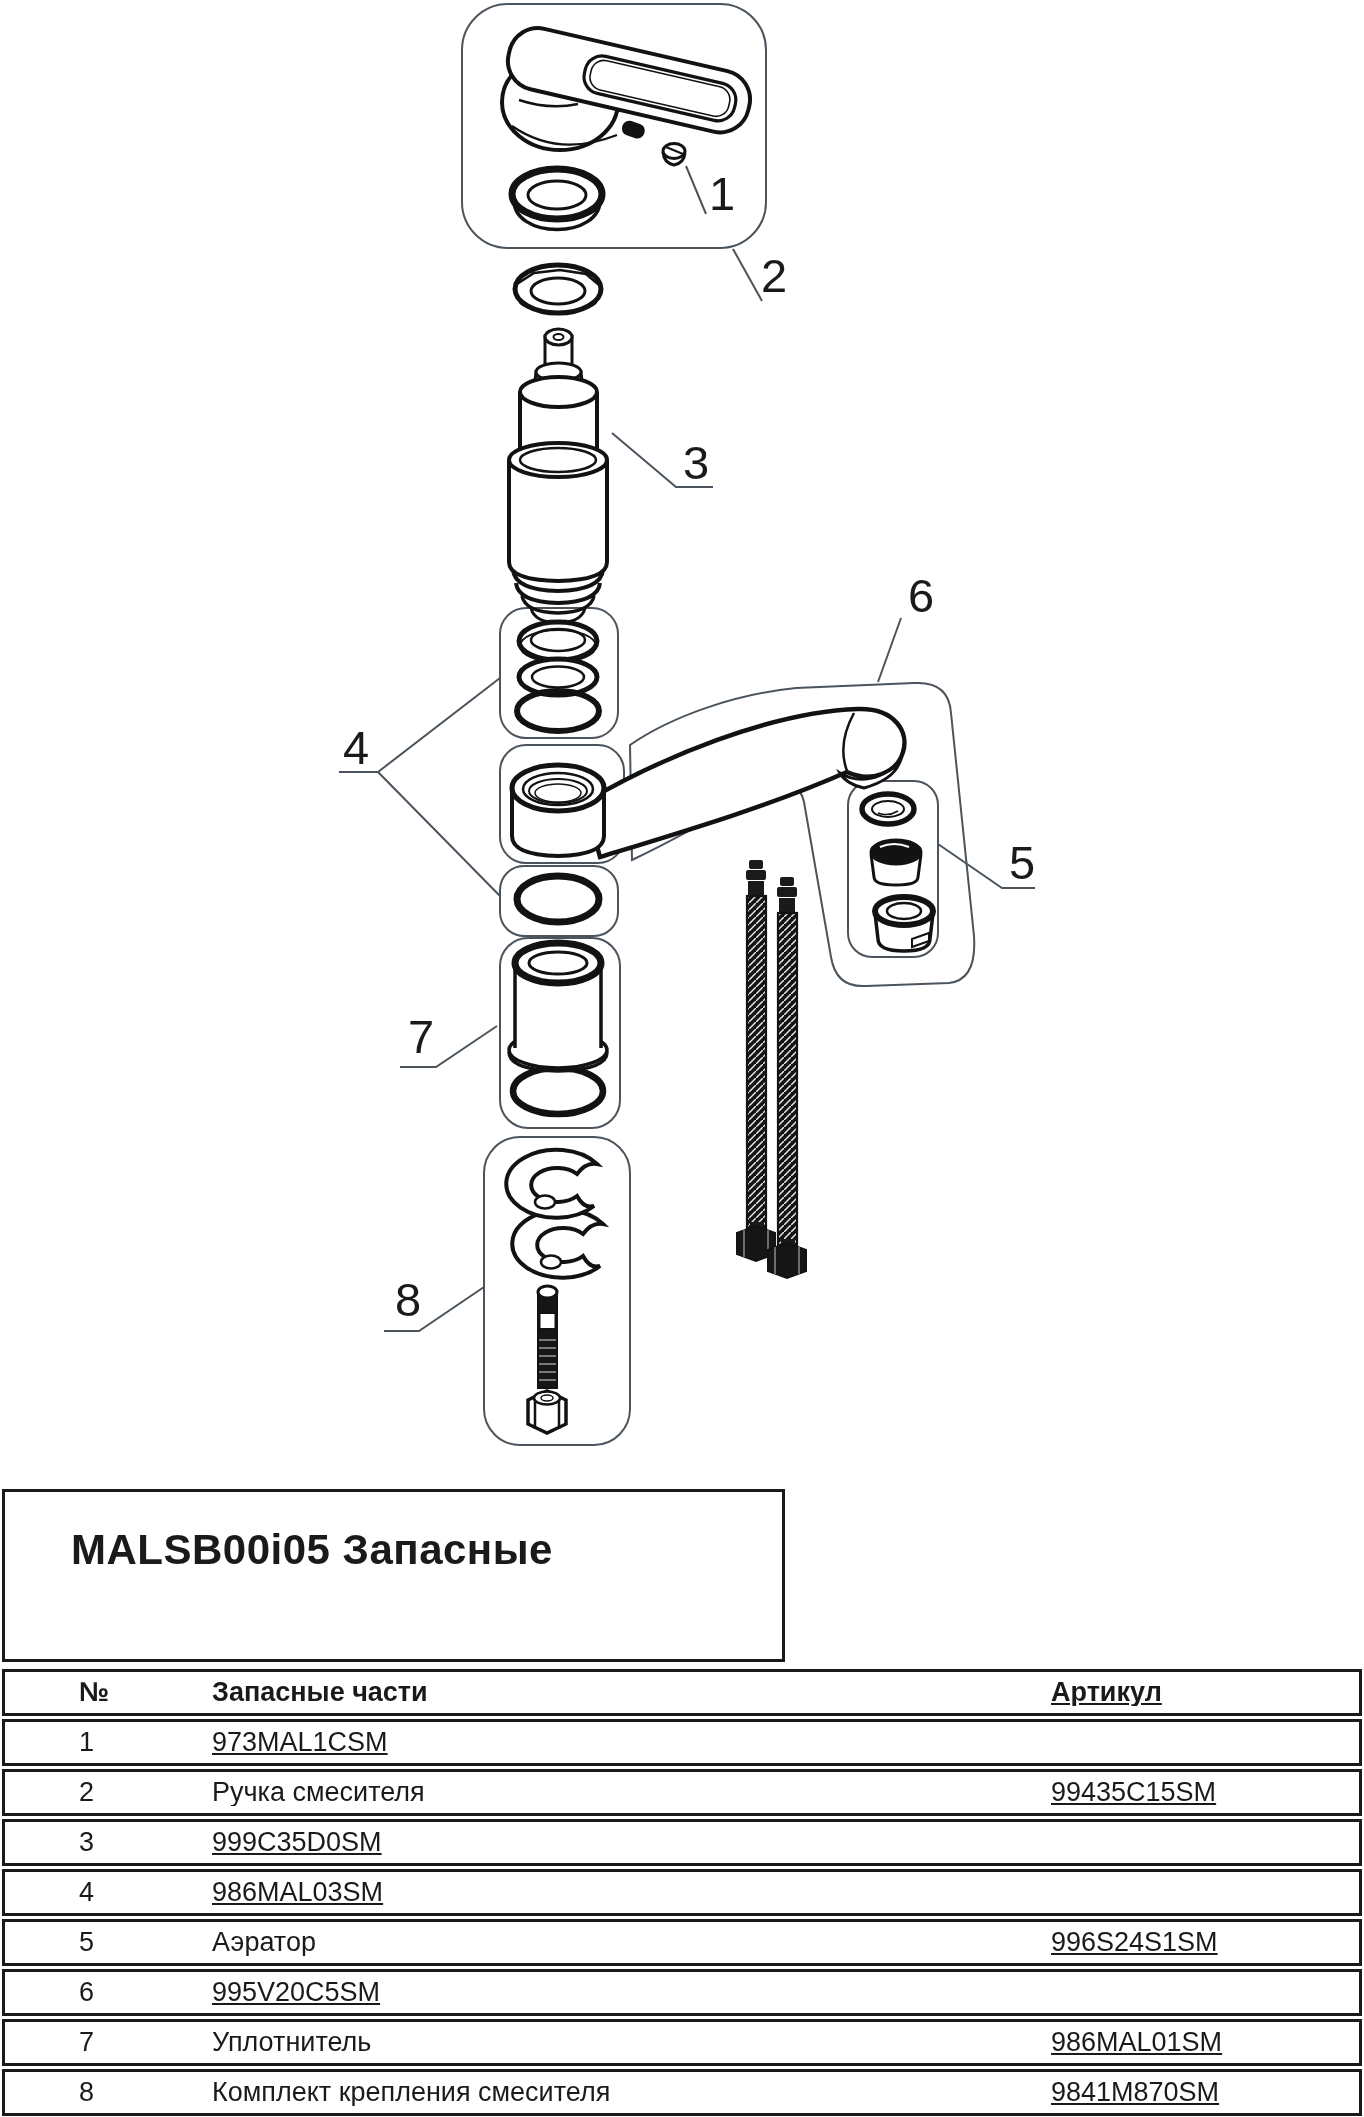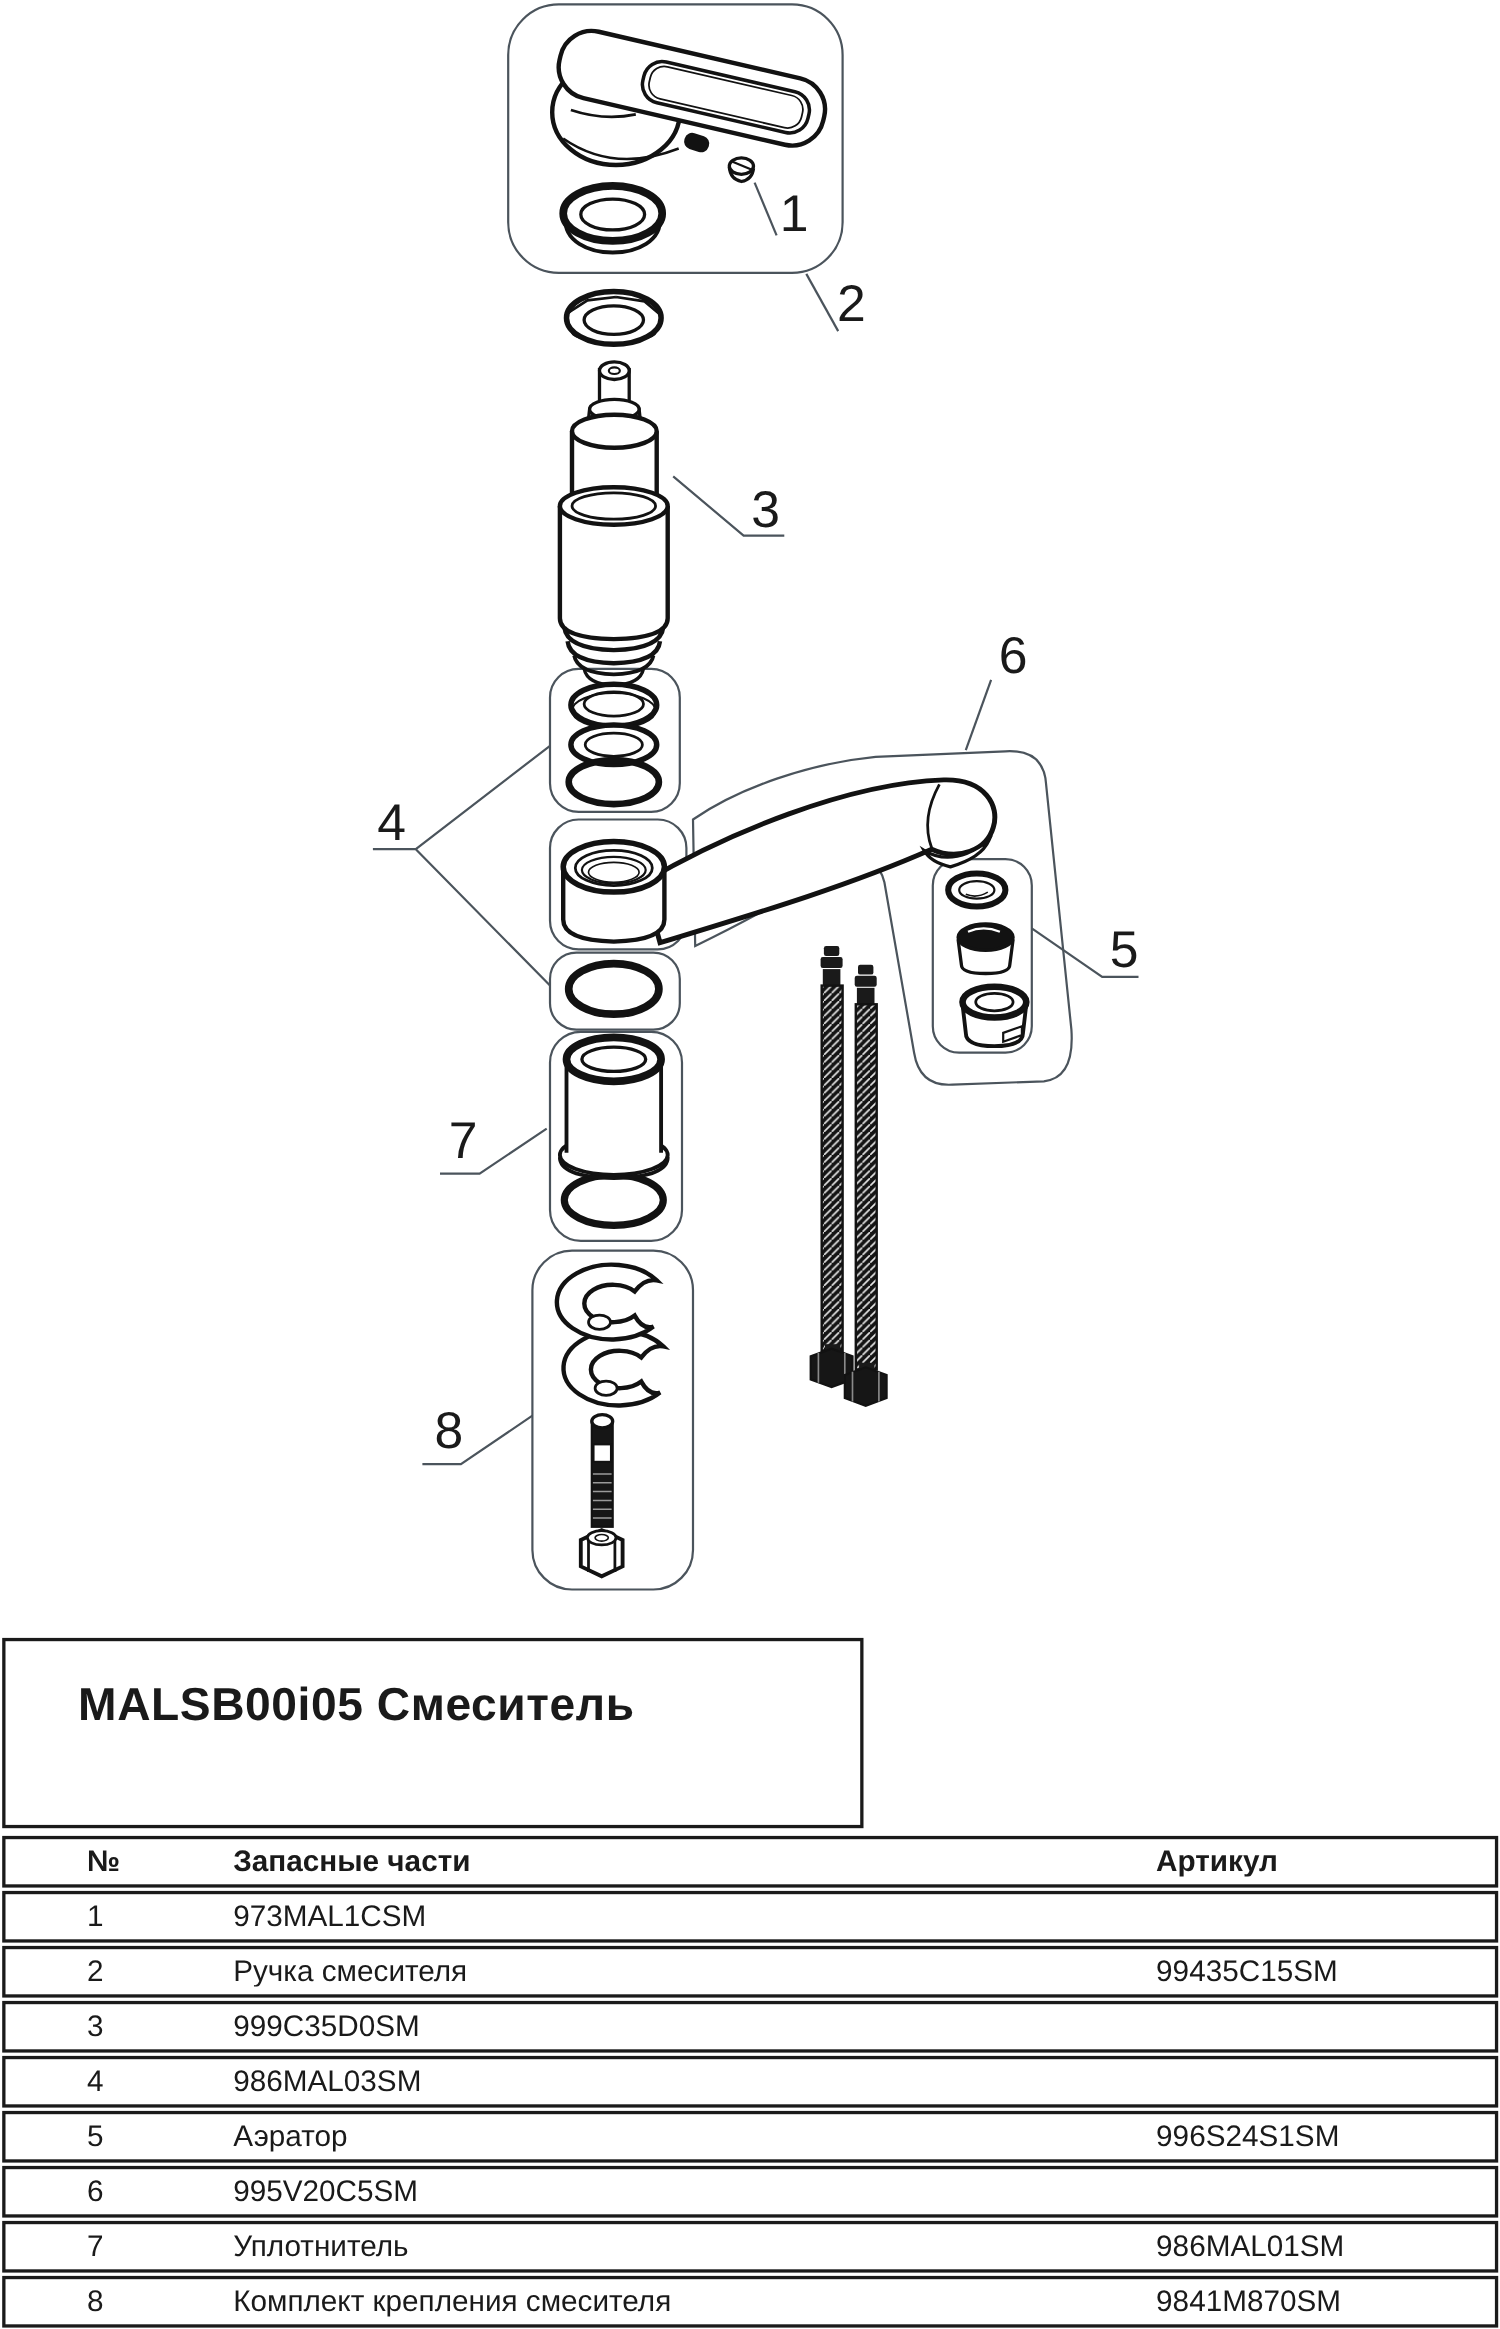--- a/index.html
+++ b/index.html
@@ -18,21 +18,21 @@
 
   .parts-table { position:absolute; left:2px; top:1669px; width:1360px; }
   .t-row {
     box-sizing:border-box; height:47px; border:3px solid #1a1a1a; margin-bottom:3px;
     display:flex; align-items:center; background:#fff;
   }
   .t-row:last-child { margin-bottom:0; }
   .c { font-size:27px; line-height:27px; white-space:nowrap; overflow:hidden; }
   .c-num  { width:133px; padding-left:74px; box-sizing:content-box; }
   .c-name { width:839px; }
-  .c-art  { flex:1; }
+  .c-art  { flex:1;text-decoration:underline; }
   .t-head .c { font-weight:700; }
 
   .cbox  { fill:none; stroke:#4b545c; stroke-width:2; }
   .lead  { fill:none; stroke:#4b545c; stroke-width:2; }
   .callout-num { font-size:47px; fill:#1a1a1a; text-anchor:middle; }
   .ink   { stroke:#121212; }
 </style>
 </head>
 <body>
 
@@ -210,21 +210,21 @@
       <text class="callout-num" x="696" y="479">3</text>
       <text class="callout-num" x="356" y="764">4</text>
       <text class="callout-num" x="1022" y="879">5</text>
       <text class="callout-num" x="921" y="612">6</text>
       <text class="callout-num" x="421" y="1053">7</text>
       <text class="callout-num" x="408" y="1316">8</text>
     </g>
   </svg>
 
   <div class="info-box">
-    <div class="title-line">MALSB00i05 Смеситель</div>
+    <div class="title-line">MALSB00i05 Запасные</div>
   </div>
 
   <div class="parts-table">
     <div class="t-row t-head">
       <div class="c c-num">№</div>
       <div class="c c-name">Запасные части</div>
       <div class="c c-art">Артикул</div>
     </div>
 
     <div class="t-row">

